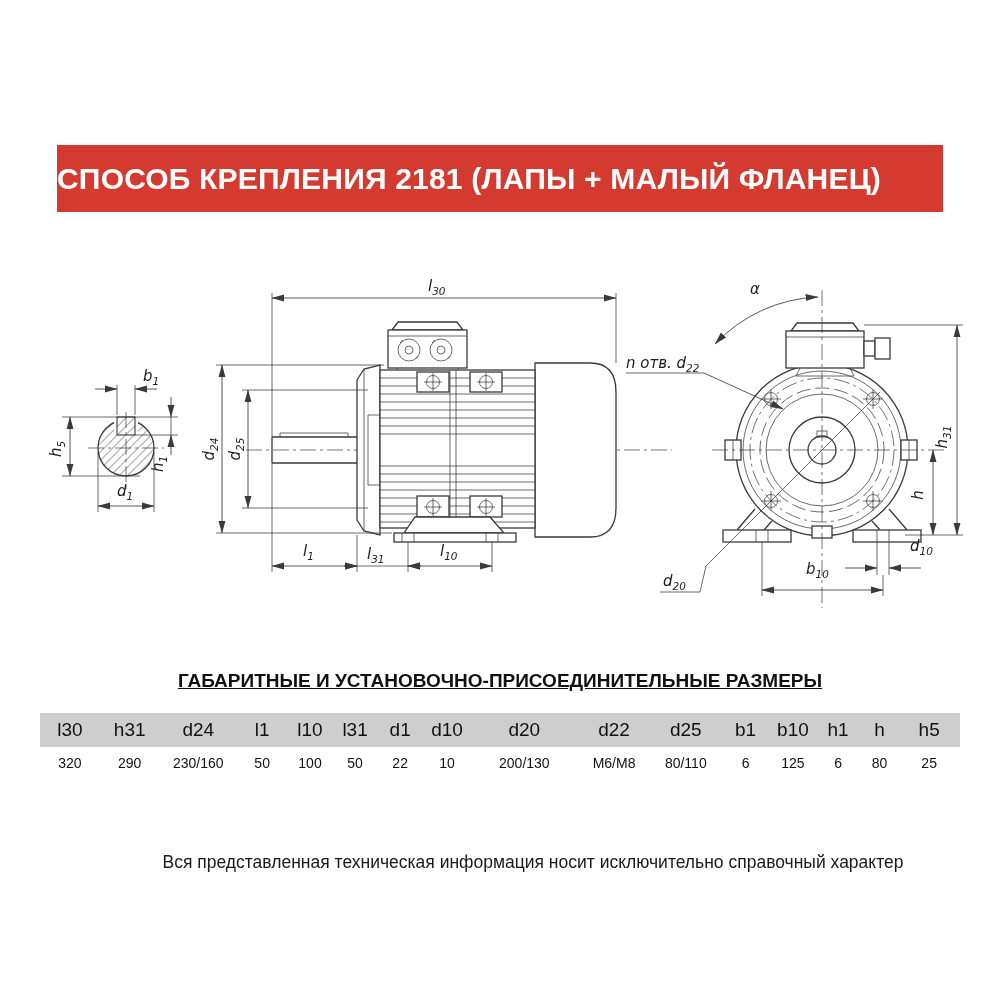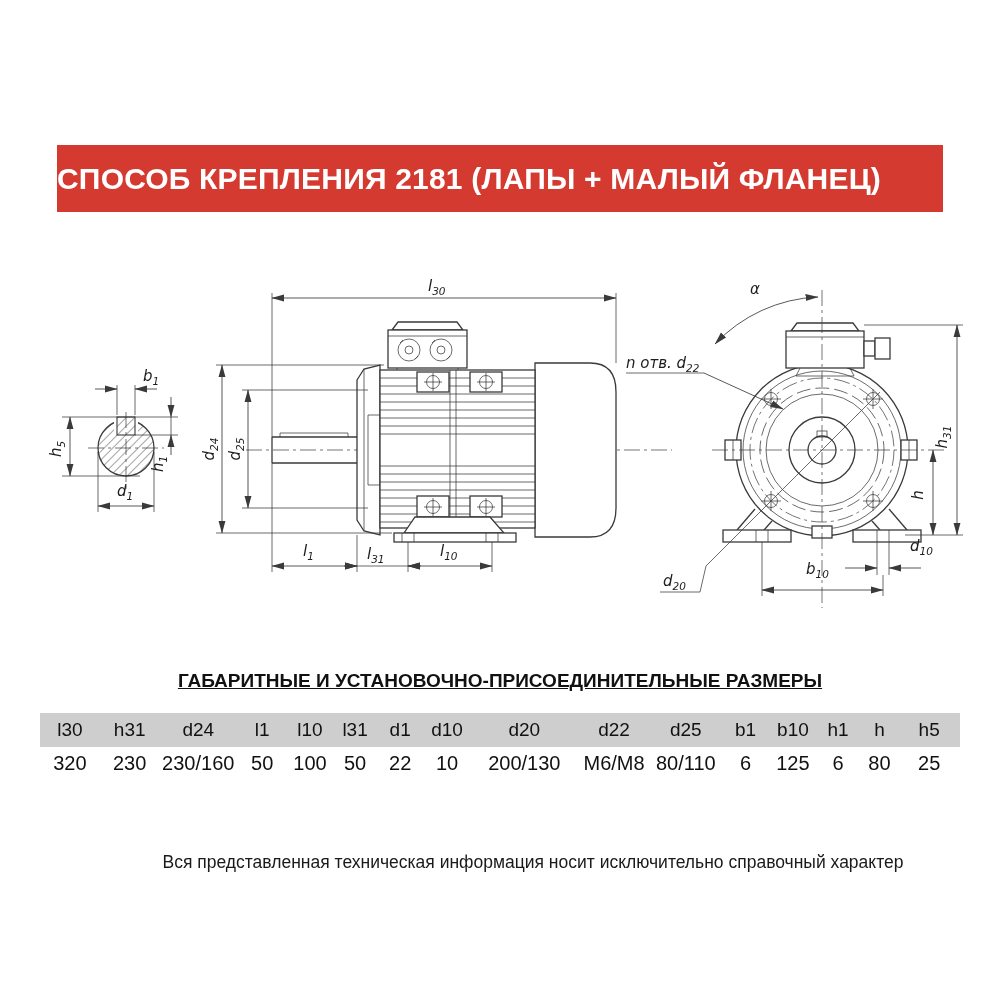--- a/index.html
+++ b/index.html
@@ -14,21 +14,21 @@
   .tn{stroke:#3a3a3a;stroke-width:0.75;fill:none;}
   .cl{stroke:#3a3a3a;stroke-width:0.7;fill:none;stroke-dasharray:16 4 3 4;}
   .dsh{stroke:#3a3a3a;stroke-width:0.75;fill:none;stroke-dasharray:14 5;}
   .dim{stroke:#3a3a3a;stroke-width:0.85;fill:none;}
   #drawing text{fill:#1d1d1d;font-family:"DejaVu Sans",sans-serif;font-style:italic;font-size:15px;}
   #drawing text .sub{font-size:10.5px;}
   #sec-title{position:absolute;left:0;top:670px;width:1000px;text-align:center;
              font-size:19px;font-weight:bold;color:#111;text-decoration:underline;}
   #dims-table{position:absolute;left:40px;top:713px;width:920px;border-collapse:collapse;table-layout:fixed;}
   #dims-table th{background:#cecece;font-weight:normal;font-size:19px;color:#111;height:34px;padding:0;text-align:center;}
-  #dims-table td{font-size:20px;color:#111;height:32px;padding:0;text-align:center;background:#fff;}
+  #dims-table td{font-size:14px;color:#111;height:32px;padding:0;text-align:center;background:#fff;}
   #footer{position:absolute;left:0;top:849px;width:1000px;text-align:center;
           font-size:17.5px;line-height:26px;color:#1a1a1a;padding-left:33px;}
   #footer b{font-weight:bold;}
 </style>
 </head>
 <body>
 
 <div id="page">
 
   <div id="banner" style="background:#d53a31;">
@@ -306,21 +306,21 @@
       <th>d22</th>
       <th>d25</th>
       <th>b1</th>
       <th>b10</th>
       <th>h1</th>
       <th>h</th>
       <th>h5</th>
     </tr>
     <tr>
       <td>320</td>
-      <td>230</td>
+      <td>290</td>
       <td>230/160</td>
       <td>50</td>
       <td>100</td>
       <td>50</td>
       <td>22</td>
       <td>10</td>
       <td>200/130</td>
       <td>М6/М8</td>
       <td>80/110</td>
       <td>6</td>

